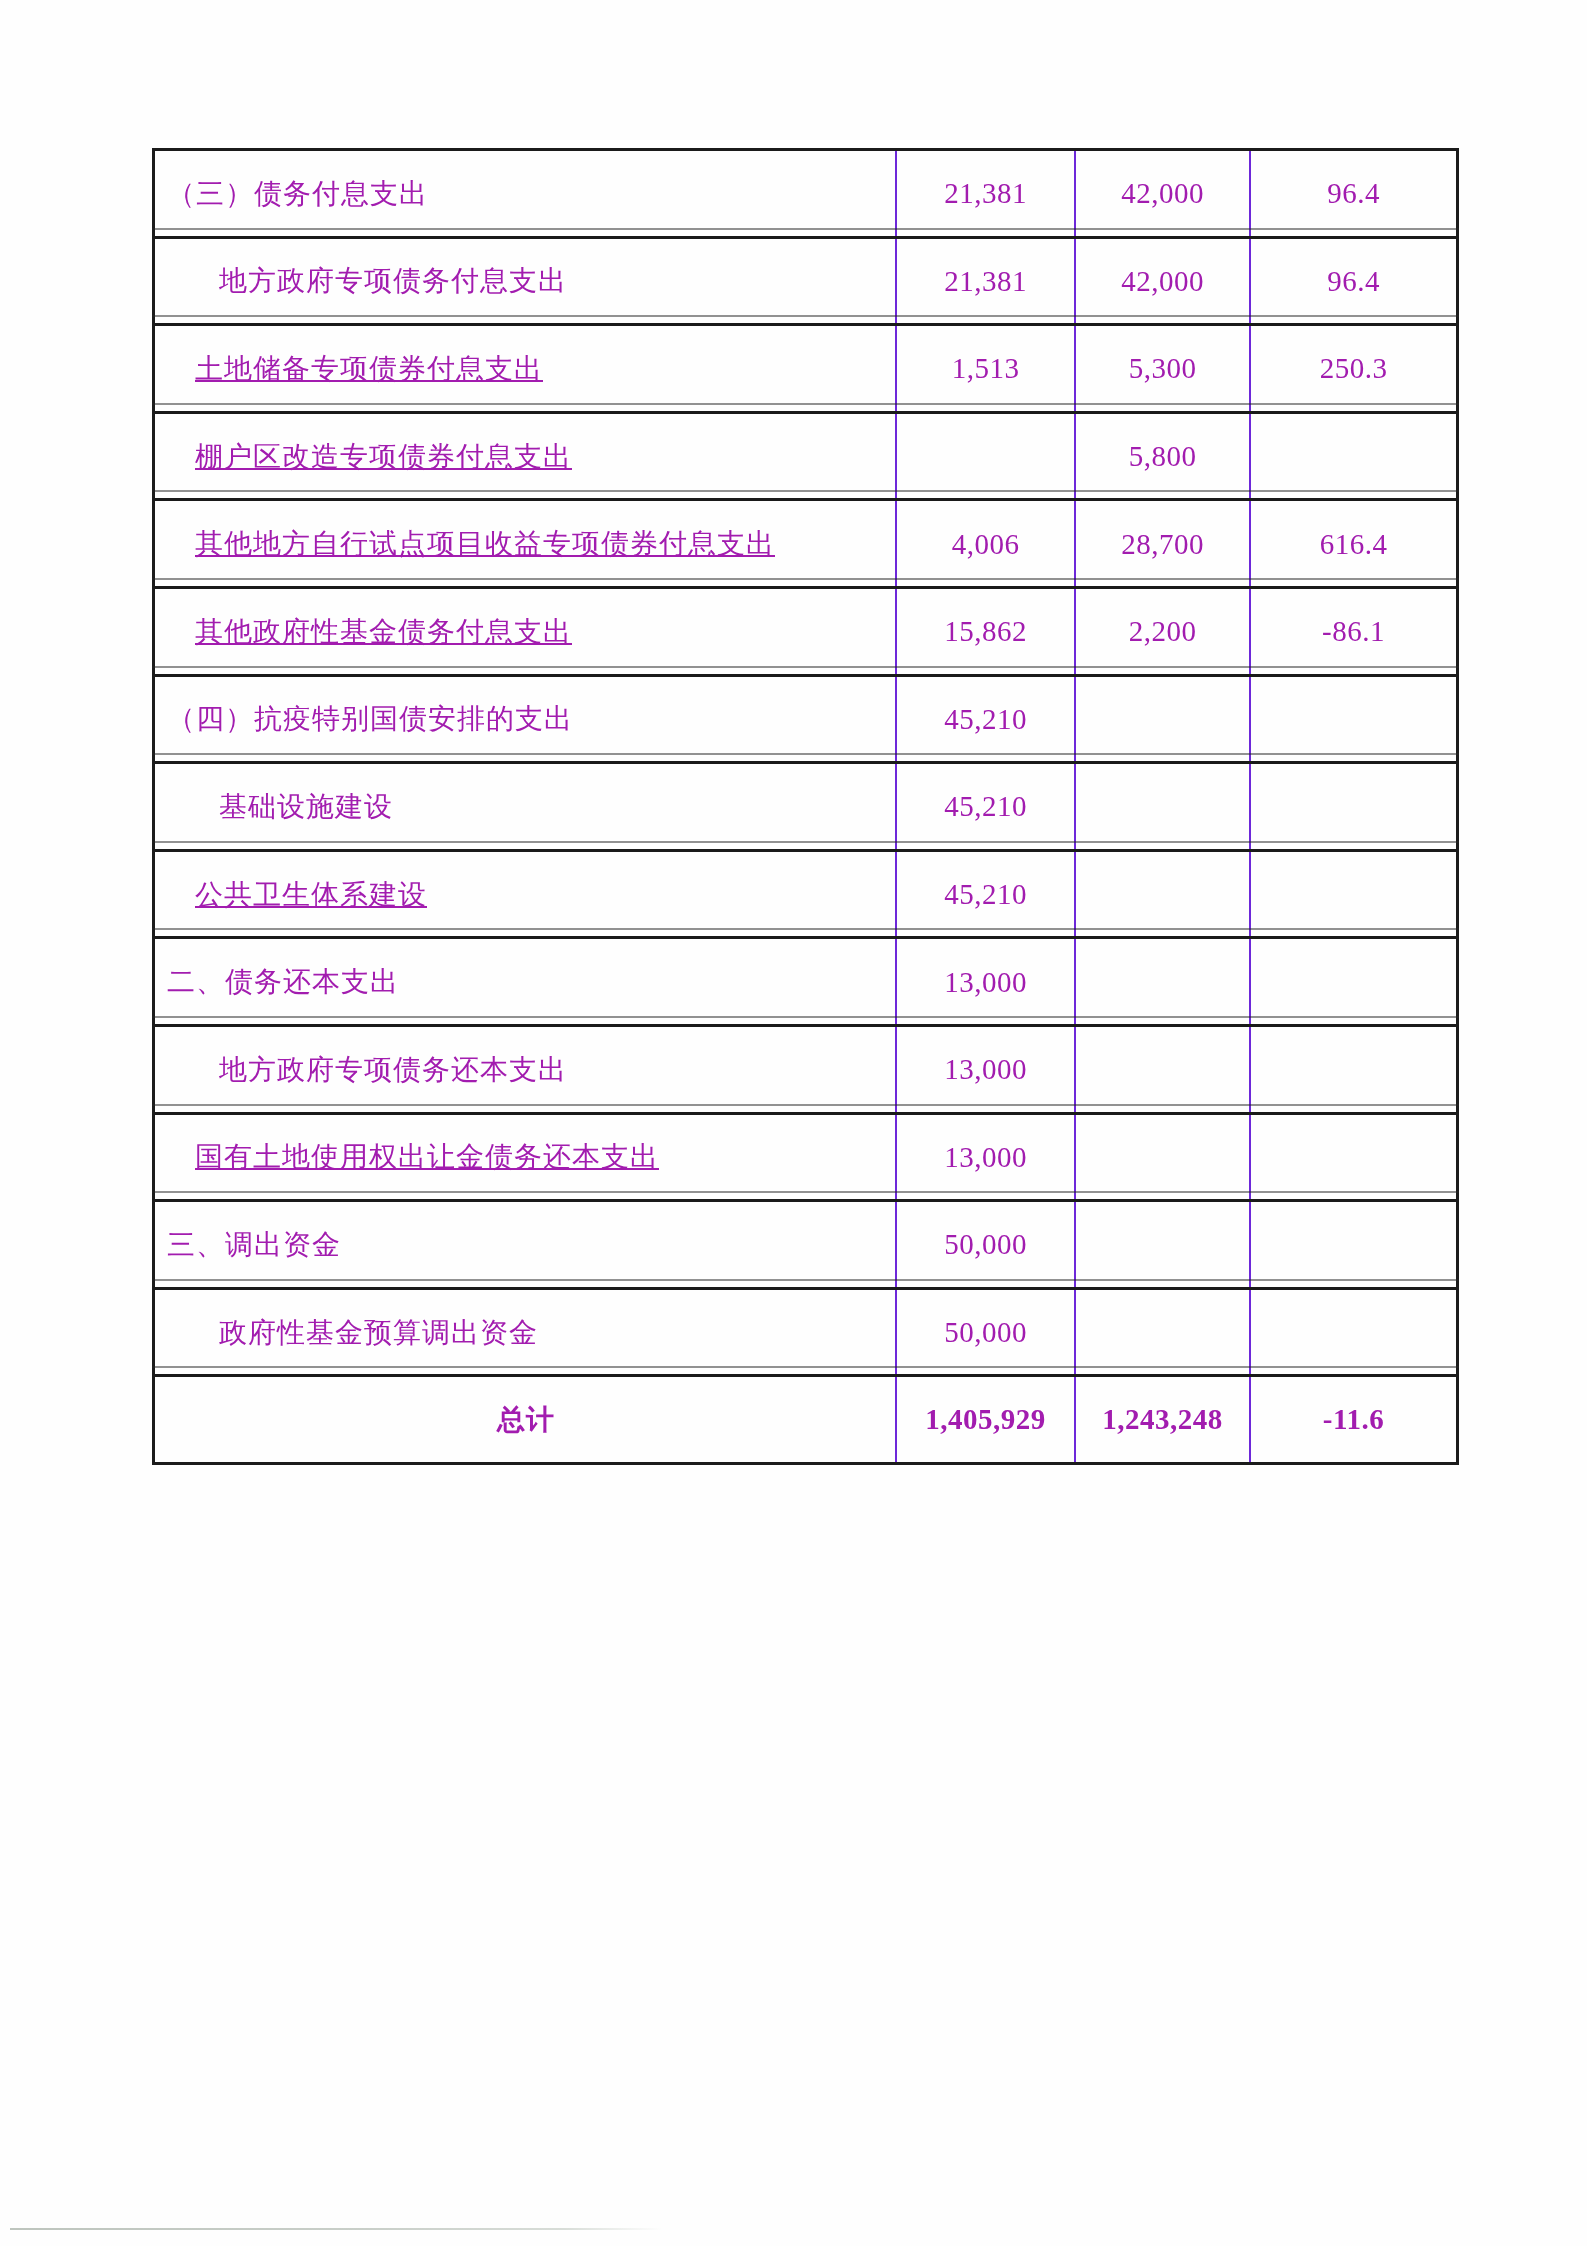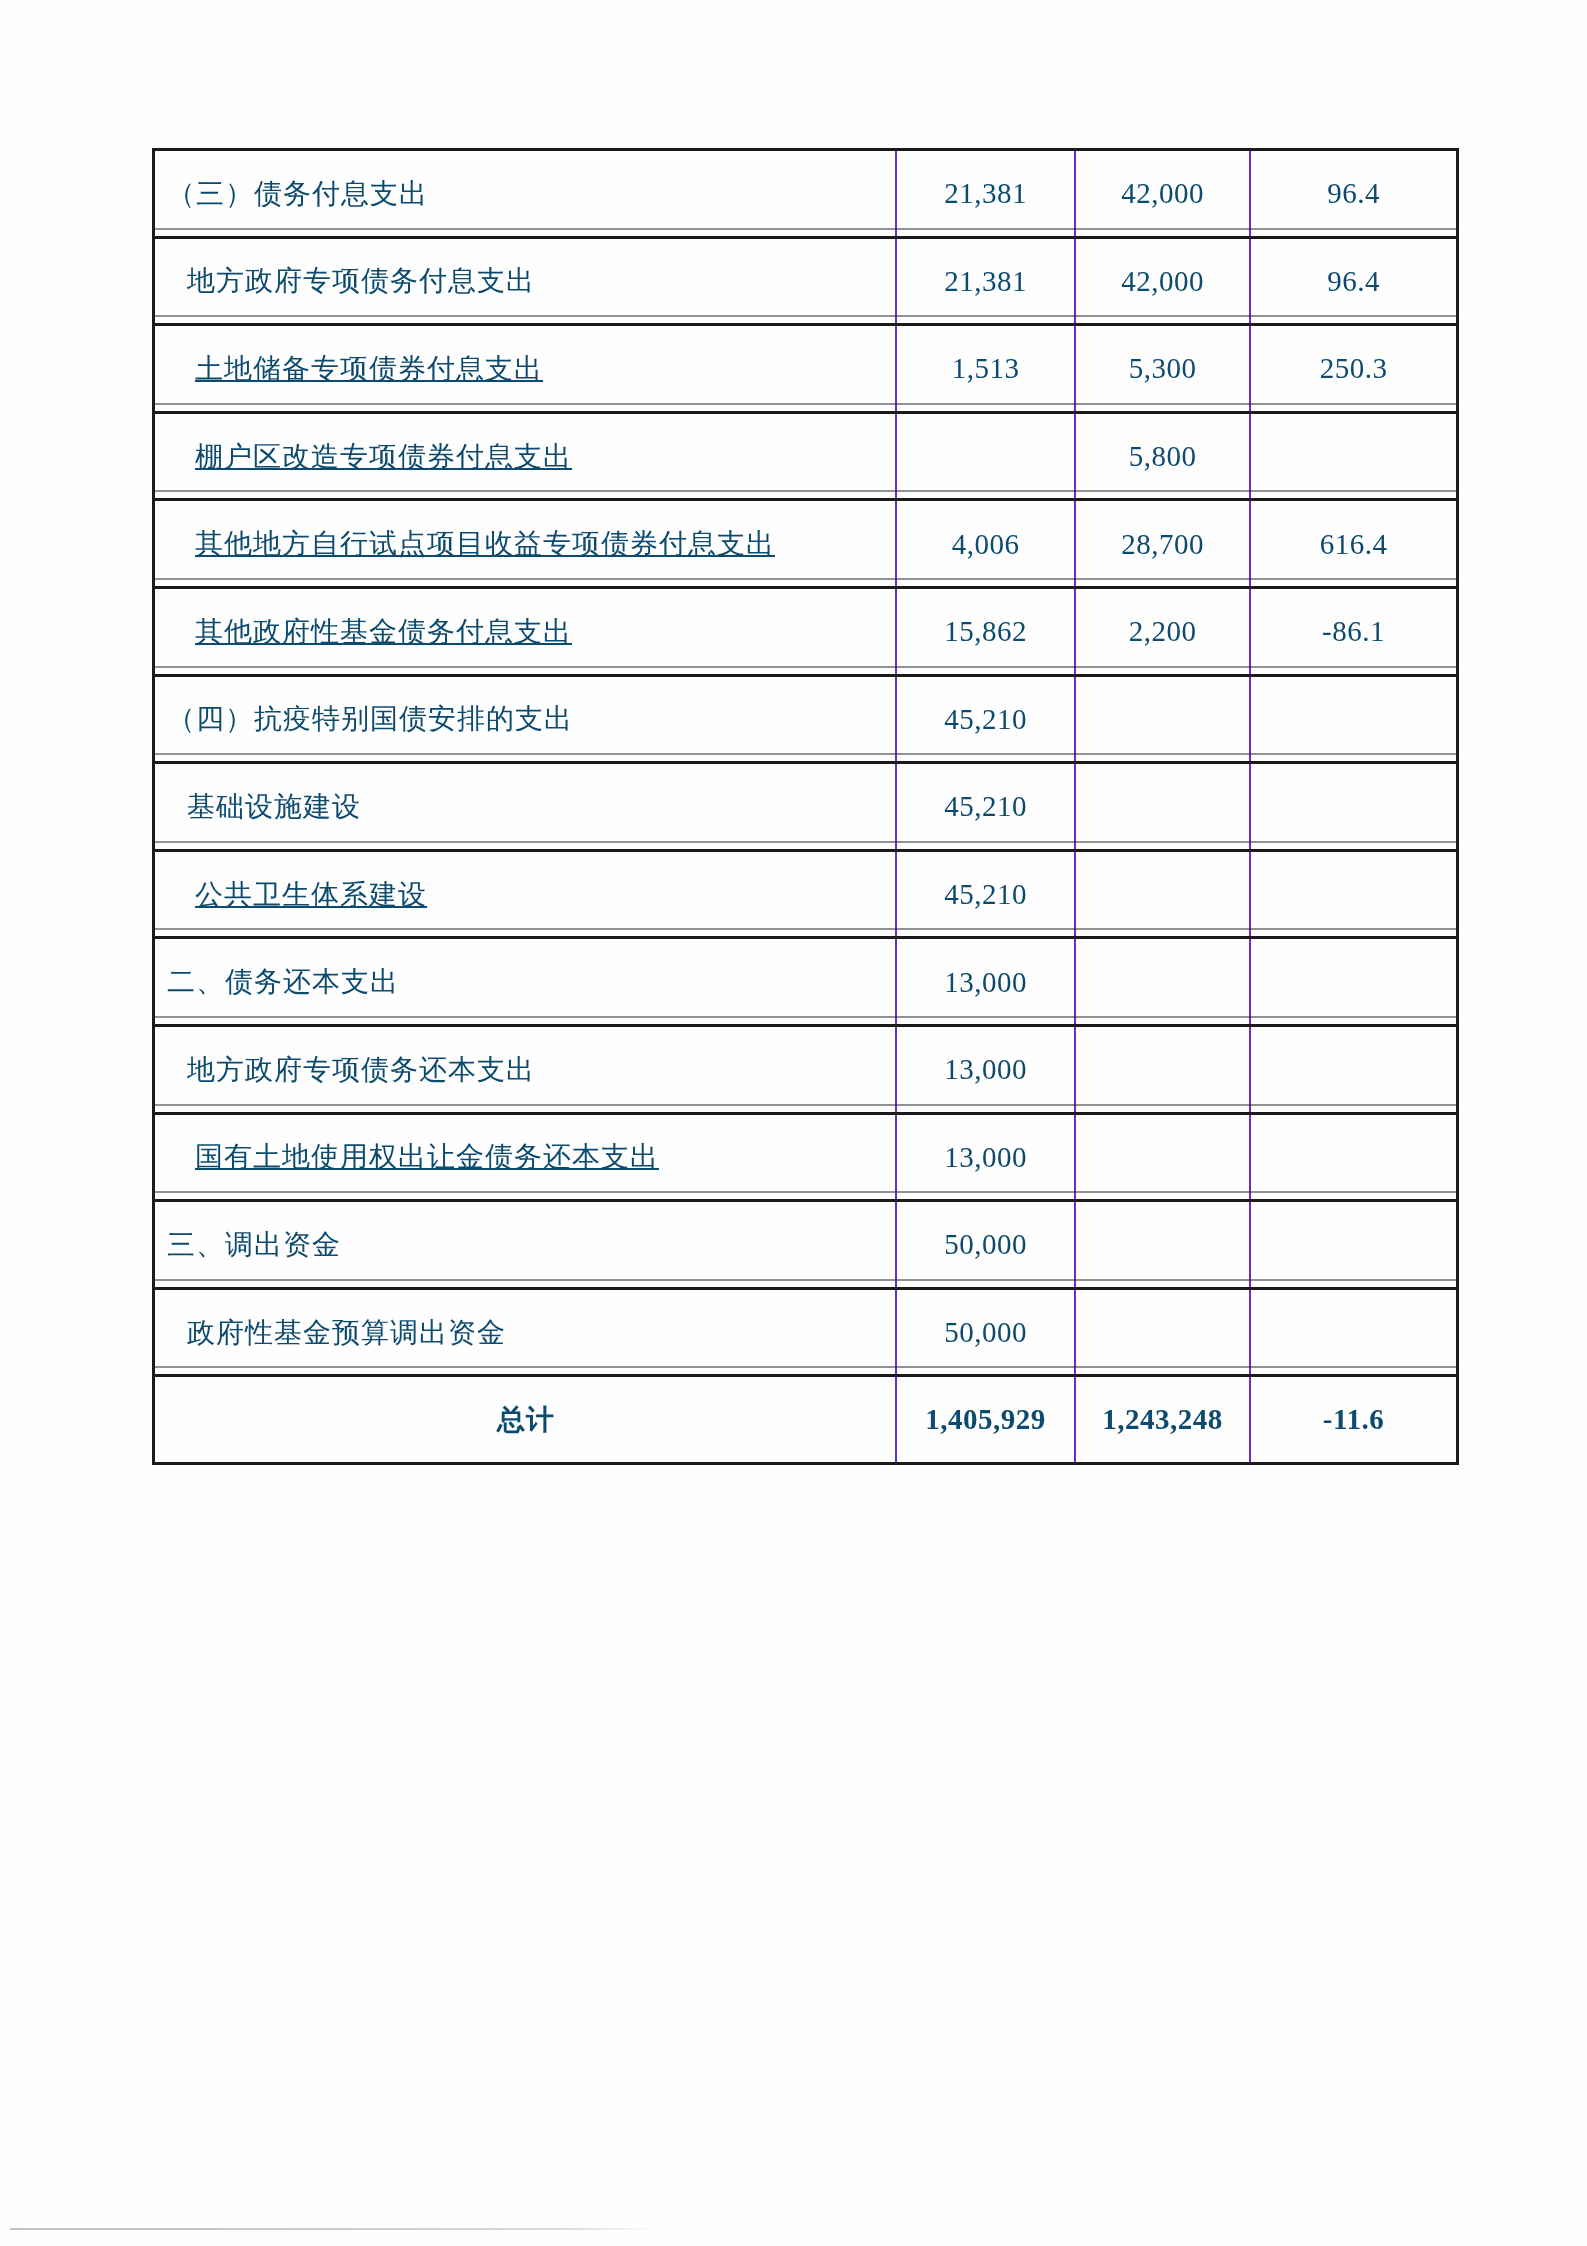--- a/index.html
+++ b/index.html
@@ -7,21 +7,21 @@
     padding: 0;
     background: #e8e8e8;
   }
   .page {
     position: relative;
     width: 1587px;
     height: 2246px;
     background: #fefefe;
     overflow: hidden;
     font-family: "Liberation Serif", "DejaVu Serif", serif;
-    color: #0c4a6e;
+    color: #a21caf;
   }
   
   .budget-table {
     position: absolute;
     left: 152px;
     top: 148px;
     width: 1307px;
     height: 1317px;
     border: 3px solid #1b1b1b;
     box-sizing: border-box;
@@ -64,21 +64,21 @@
   .td.num {
     justify-content: center;
     border-left: 2px solid #6d28d9;
     font-size: 29px;
     letter-spacing: 0.5px;
   }
   .c2 { width: 179px; }
   .c3 { width: 175px; }
   .c4 { width: 207px; }
   .lvl0 { padding-left: 12px; }
-  .lvl1 { padding-left: 32px; }
+  .lvl1 { padding-left: 64px; }
   .lvl2 { padding-left: 40px; text-decoration: underline; }
   .total-row .td { font-weight: 700; }
   .total-row .label {
     justify-content: center;
     padding-left: 12px;
   }
   
   .scan-line {
     position: absolute;
     left: 10px;

